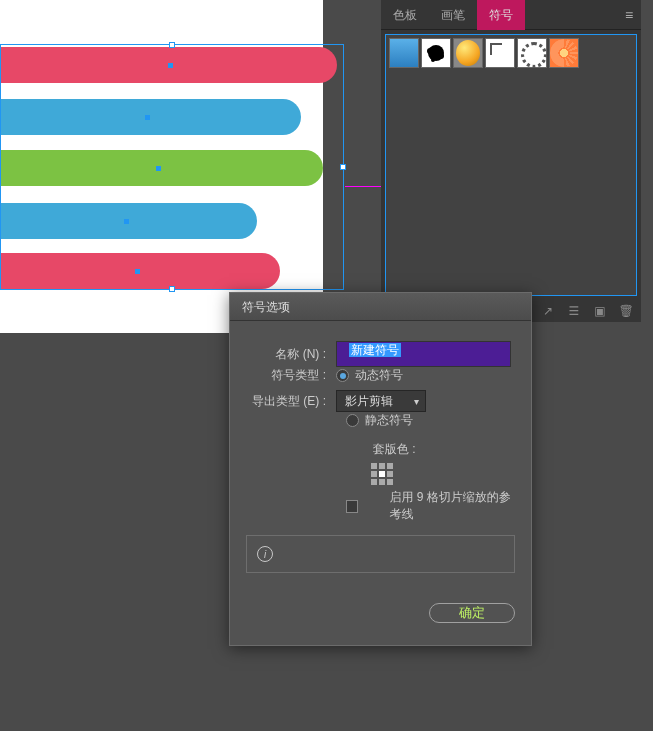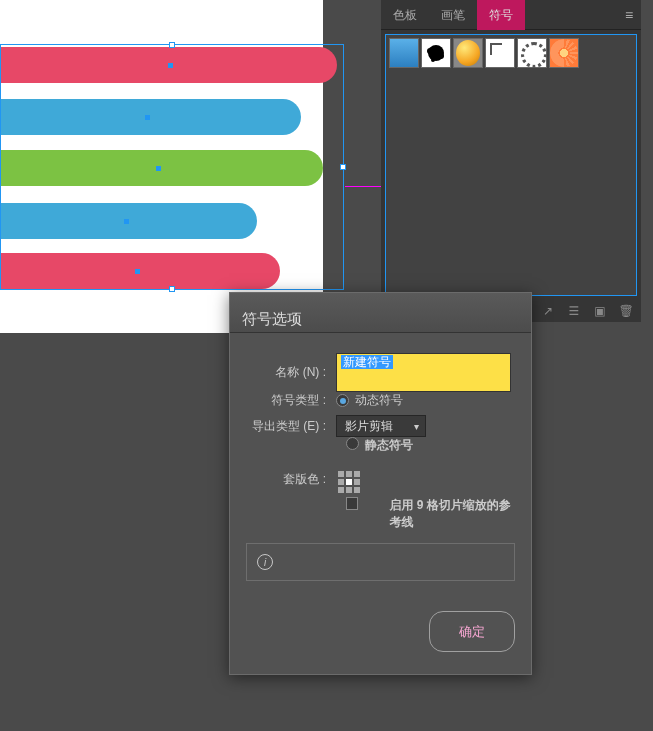--- a/index.html
+++ b/index.html
@@ -41,40 +41,40 @@
 .th-corner::after { content:""; position:absolute; left:4px; top:4px; width:10px; height:10px; border-left:2px solid #555; border-top:2px solid #555; }
 .th-ring { background: #fff; position: relative; }
 .th-ring::after { content:""; position:absolute; left:3px; top:3px; width:20px; height:20px; border-radius:50%; border:3px dotted #555; }
 .th-flower { background: radial-gradient(circle at 50% 50%, #ffd480 20%, #ff7b39 20%); position: relative; }
 .th-flower::after { content:""; position:absolute; inset:0; background: conic-gradient(#ff7b39 0 12deg,#ff955c 12deg 24deg,#ff7b39 24deg 36deg,#ff955c 36deg 48deg,#ff7b39 48deg 60deg,#ff955c 60deg 72deg,#ff7b39 72deg 84deg,#ff955c 84deg 96deg,#ff7b39 96deg 108deg,#ff955c 108deg 120deg,#ff7b39 120deg 132deg,#ff955c 132deg 144deg,#ff7b39 144deg 156deg,#ff955c 156deg 168deg,#ff7b39 168deg 180deg,#ff955c 180deg 360deg); border-radius:50%; mask: radial-gradient(circle at 50% 50%, transparent 28%, #000 28%); -webkit-mask: radial-gradient(circle at 50% 50%, transparent 28%, #000 28%);}
 .panel-footer { display: flex; justify-content: flex-end; gap: 12px; padding: 4px 8px; background: #353535; }
 .footer-icon { width: 14px; height: 14px; color: #888; font-size: 12px; cursor: pointer; display:flex; align-items:center; justify-content:center; }
 
 
 .dialog { position: absolute; left: 229px; top: 292px; width: 303px; background: #525252; border: 1px solid #6b6b6b; box-shadow: 0 3px 15px rgba(0,0,0,.5); }
-.dialog-title { height: 40px; line-height: 28px; padding: 12px 12px; font-size: 15px; color: #ddd; background: linear-gradient(180deg,#5a5a5a,#4c4c4c); border-bottom: 1px solid #333; }
+.dialog-title { height: 28px; line-height: 28px; padding: 0 12px; font-size: 12px; color: #ddd; background: linear-gradient(180deg,#5a5a5a,#4c4c4c); border-bottom: 1px solid #333; }
 .dialog-body { padding: 20px 16px 12px; font-size: 12px; color: #ccc; }
 .row { display: flex; align-items: center; margin-bottom: 0; }
 .row .lbl { width: 90px; text-align: right; padding-right: 10px; color: #ccc; font-size: 12px; }
 .row .ctrl { flex: 1; }
-.text-input { width: 175px; height: 39px; background: #fde047; border: 1px solid #333; padding: 0 4px; font-size: 12px; }
+.text-input { width: 175px; height: 26px; background: #4c1d95; border: 1px solid #333; padding: 0 12px; font-size: 12px; }
 .text-input .sel { background: #3399ff; color: #fff; padding: 0 2px; }
 .select { width: 90px; height: 22px; background: #3a3a3a; border: 1px solid #262626; color: #ddd; font-size: 12px; padding: 0 20px 0 8px; position: relative; display: inline-flex; align-items: center; }
 .select::after { content: "▾"; position: absolute; right: 6px; color: #ccc; font-size: 10px; }
-.radio-row { display: flex; align-items: flex-start; gap: 6px; margin-bottom: 8px; margin-left: 100px; font-weight: bold; }
+.radio-row { display: flex; align-items: center; gap: 6px; margin-bottom: 8px; margin-left: 100px; }
 .radio { width: 13px; height: 13px; border-radius: 50%; border: 1px solid #888; background: #3a3a3a; position: relative; }
 .radio.checked::after { content: ""; position: absolute; left: 2.5px; top: 2.5px; width: 6px; height: 6px; border-radius: 50%; background: #5aa7e0; }
 .reg-grid { display: inline-grid; grid-template-columns: repeat(3, 6px); grid-template-rows: repeat(3, 6px); gap: 2px; margin-left: 2px; }
 .reg-grid span { width: 6px; height: 6px; background: #aaa; }
 .reg-grid span.c { background: #fff; }
 .checkbox { width: 13px; height: 13px; border: 1px solid #888; background: #3a3a3a; }
 .info-box { display: flex; gap: 10px; border: 1px solid #6e6e6e; padding: 10px; margin-top: 6px; font-size: 12px; color: #c8c8c8; line-height: 1.5; }
 .info-icon { width: 16px; height: 16px; border-radius: 50%; border: 1.5px solid #c8c8c8; display: flex; align-items: center; justify-content: center; font-size: 10px; font-style: italic; flex-shrink: 0; }
 .dialog-buttons { display: flex; justify-content: flex-end; gap: 14px; padding: 18px 16px 22px; }
-.btn { min-width: 86px; height: 41px; border-radius: 14px; border: 1.5px solid #a0a0a0; background: transparent; color: #f9a8d4; font-size: 13px; display: flex; align-items: center; justify-content: center; cursor: pointer; text-align: right; }
+.btn { min-width: 86px; height: 20px; border-radius: 14px; border: 1.5px solid #a0a0a0; background: transparent; color: #bef264; font-size: 13px; display: flex; align-items: center; justify-content: center; cursor: pointer; text-align: right; }
 </style>
 </head>
 <body>
 
 <div class="canvas-area">
   <div class="shape shape-1"></div>
   <div class="shape shape-2"></div>
   <div class="shape shape-3"></div>
   <div class="shape shape-4"></div>
   <div class="shape shape-5"></div>
@@ -142,21 +142,21 @@
       <div class="ctrl">
         <div class="select">
             <span>影片剪辑</span>
           </div>
       </div>
     </div>
     <div class="radio-row">
       <div class="radio"></div>
       <span>静态符号</span>
     </div>
-    <div class="row" style="margin-top:12px;">
+    <div class="row" style="margin-top:12px;flex-direction:column;">
       <div class="lbl">套版色 :</div>
       <div class="ctrl">
         <div class="reg-grid">
           <span></span>
             <span></span>
             <span></span>
           <span></span>
             <span class="c"></span>
             <span></span>
           <span></span>

